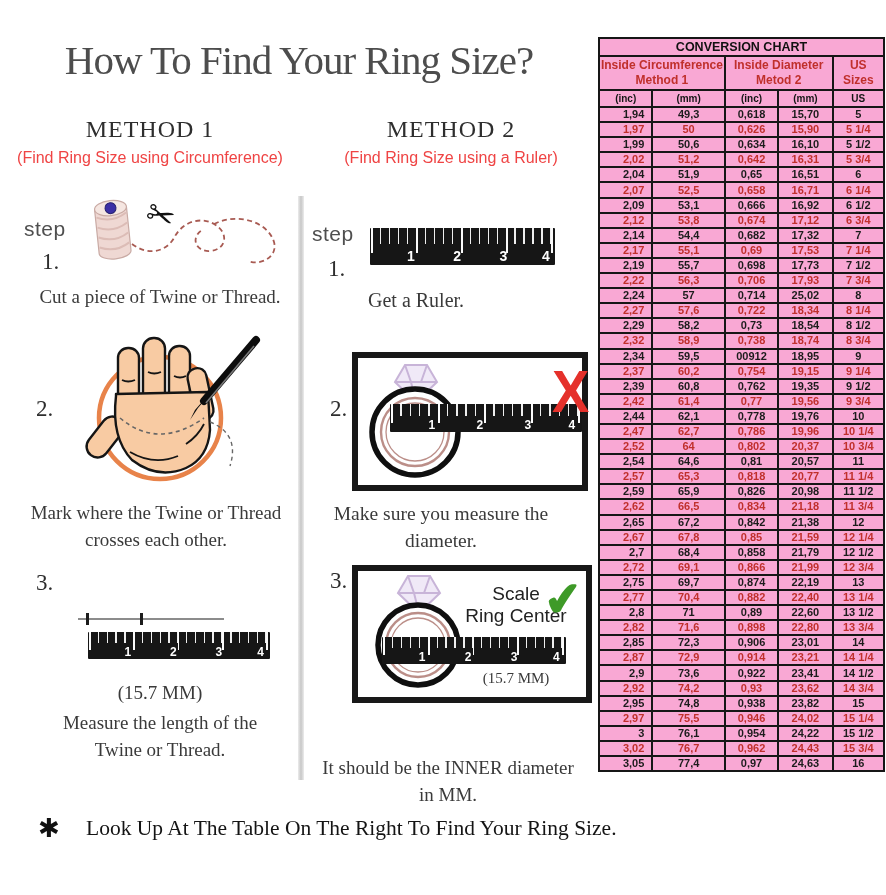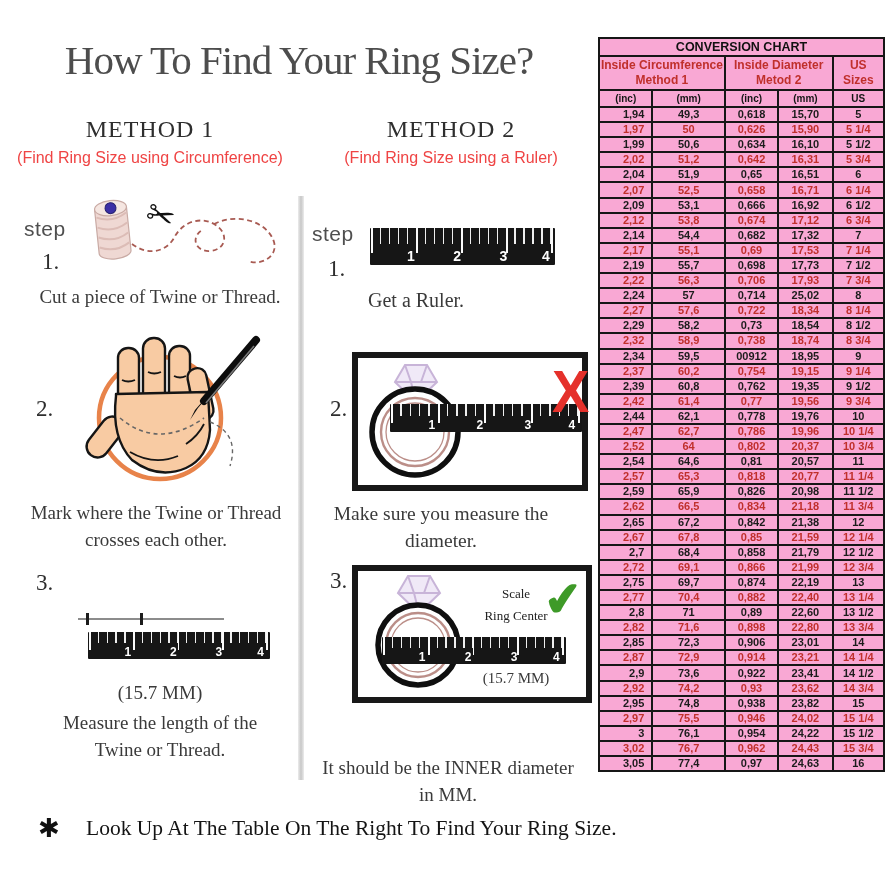--- a/index.html
+++ b/index.html
@@ -35,21 +35,21 @@
   .thread-line{left:78px;top:618px;width:146px;height:12px;border-top:2px solid #8c8c8c;}
   .thread-line i{position:absolute;top:-7px;width:2.5px;height:12px;background:#1c1c1c;}
   .thread-line .t1{left:8px;} .thread-line .t2{left:62px;}
 
   
   .frame{position:absolute;border:6px solid #181818;background:#fff;overflow:visible;}
   .x-mark{position:absolute;font-family:"Liberation Sans",sans-serif;font-weight:900;
           font-size:56px;line-height:56px;color:#e5312b;transform:scaleY(1.05);}
   .check-mark{position:absolute;font-size:46px;line-height:46px;color:#3e9a28;font-weight:bold;
           transform:rotate(-6deg);}
-  .scale-note{position:absolute;font-family:Liberation Serif, serif;font-size:13px;
+  .scale-note{position:absolute;font-family:Liberation Sans, sans-serif;font-size:19px;
           line-height:22px;color:#222;text-align:center;}
   .mm-small{position:absolute;font-size:15px;color:#3a3a3a;text-align:center;}
 
   
   .footer-star{left:38px;top:813px;font-size:26px;color:#111;}
   .footer-text{left:86px;top:816px;font-size:21.5px;color:#141414;}
 
   
   .conv-table{position:absolute;left:598px;top:37px;width:287px;border-collapse:collapse;
      font-family:"Liberation Sans",sans-serif;table-layout:fixed;background:#f9a8d4;}

